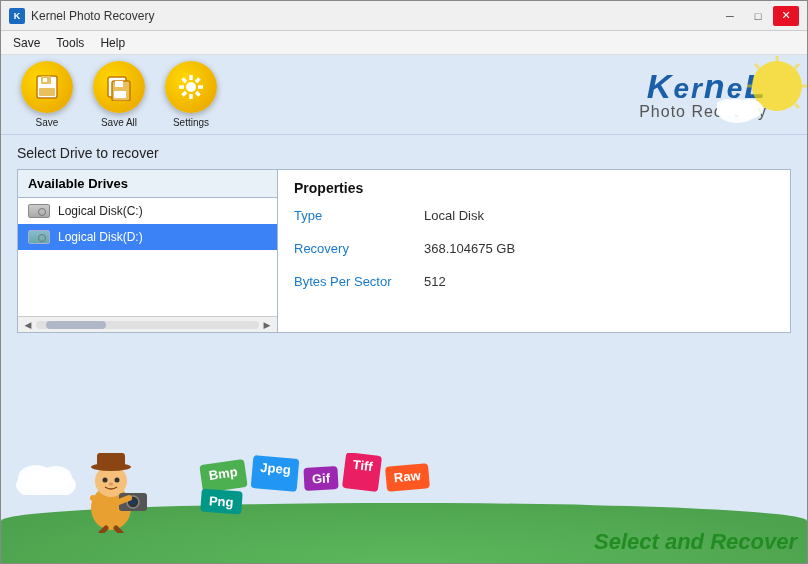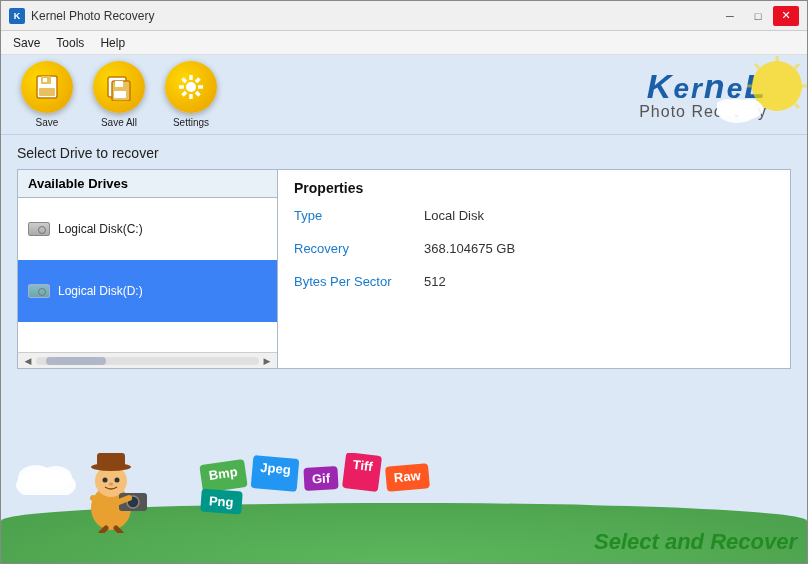--- a/index.html
+++ b/index.html
@@ -154,21 +154,21 @@
       color: #222;
       margin-bottom: 8px;
     }
 
     
     .panels-container {
       display: flex;
       gap: 0;
       border: 1px solid #aab8cc;
       background: white;
-      height: 200px;
+      height: 164px;
     }
     .drives-panel {
       width: 260px;
       border-right: 1px solid #aab8cc;
       overflow: hidden;
       display: flex;
       flex-direction: column;
     }
     .drives-panel-header {
       background: #e8f0f8;
@@ -177,21 +177,21 @@
       font-size: 13px;
       border-bottom: 1px solid #aab8cc;
     }
     .drives-list {
       flex: 1;
       overflow-y: auto;
     }
     .drive-item {
       display: flex;
       align-items: center;
-      padding: 23px 10px;
+      padding: 5px 10px;
       gap: 8px;
       cursor: pointer;
       font-size: 12px;
       color: #222;
     }
     .drive-item.selected {
       background: #3b82f6;
       color: white;
     }
     .drive-icon {

